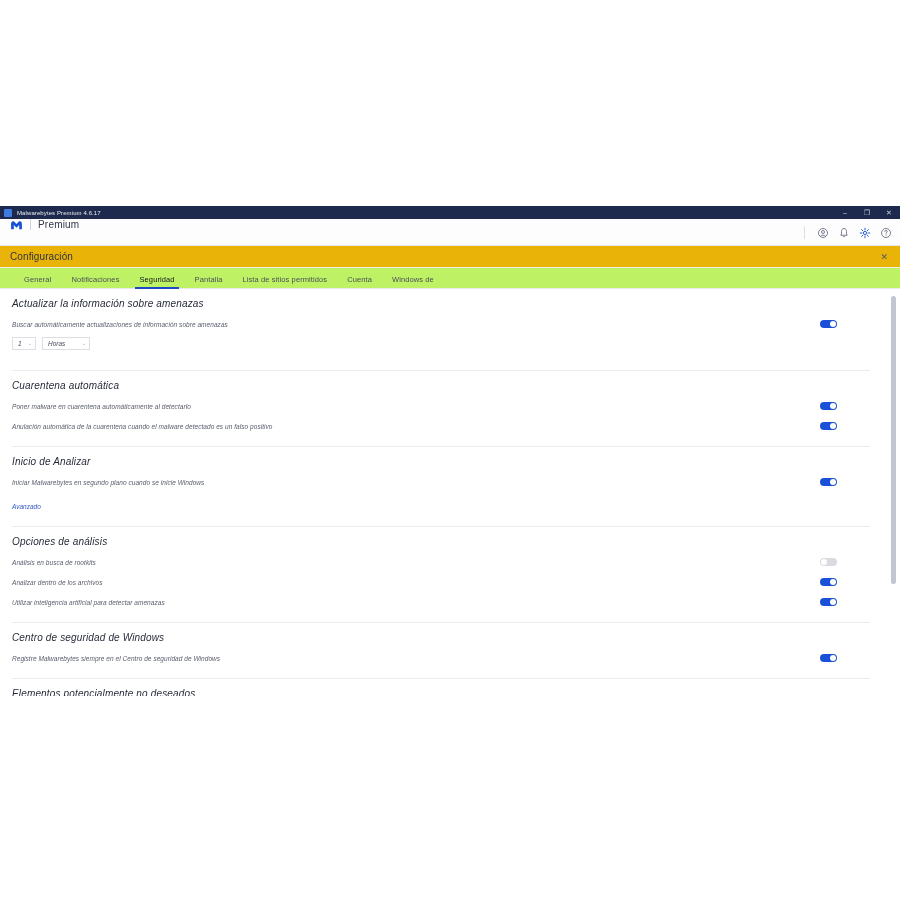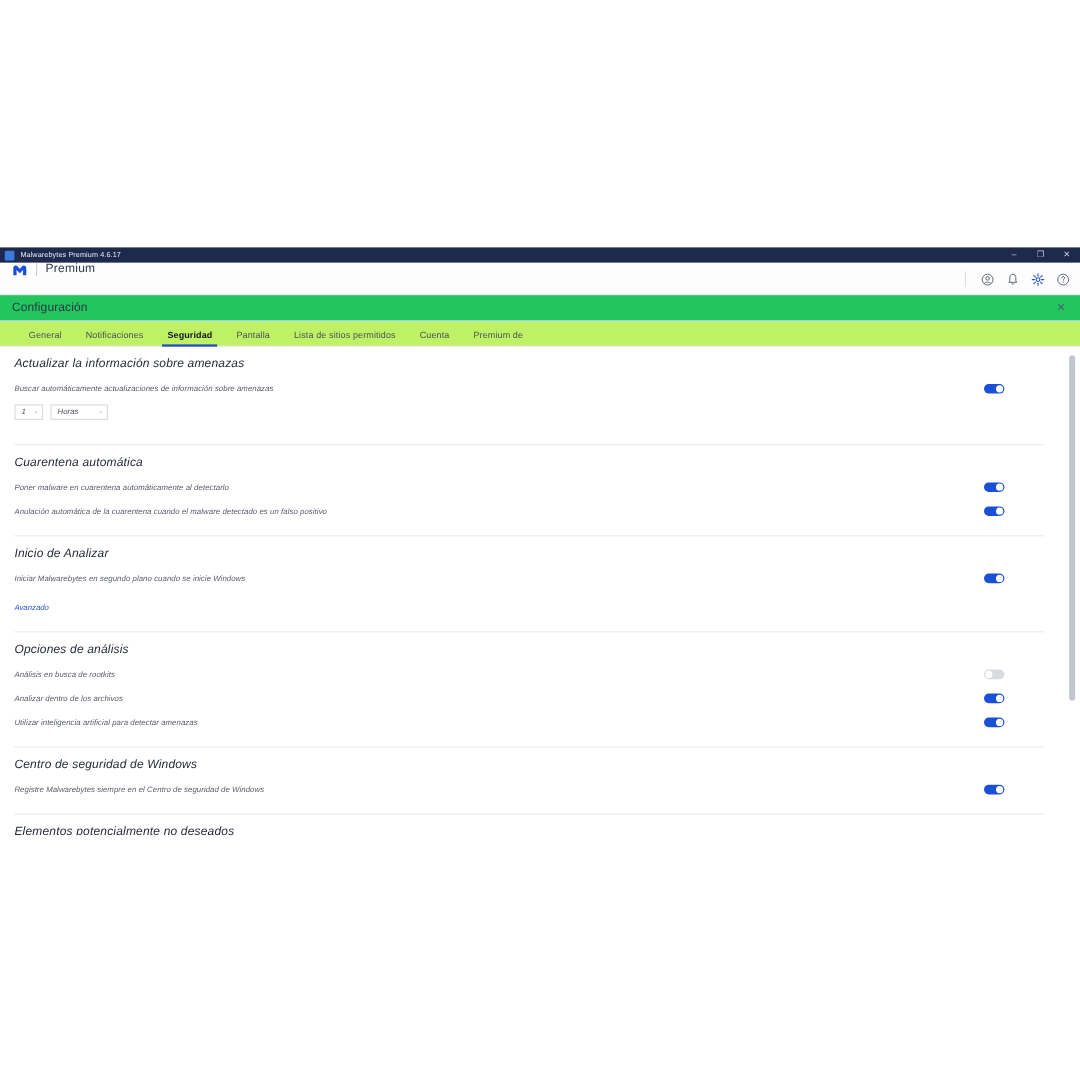--- a/index.html
+++ b/index.html
@@ -71,21 +71,21 @@
     position: absolute; right: 8px; top: 0;
     height: 27px; display: flex; align-items: center; gap: 9px;
   }
   .brand-sep {
     width: 1px; height: 13px; background: #dcdfe5; margin-right: 3px;
   }
   .bicon { width: 12px; height: 12px; display: block; }
   
   .settings-head {
     height: 22px;
-    background: #22c55e;
+    background: #eab308;
     border-bottom: 1px solid #ededef;
     display: flex; align-items: center;
     position: relative;
   }
   .settings-title {
     margin-left: 10px;
     font-size: 10px;
     color: #2f3545;
     letter-spacing: .1px;
   }
@@ -104,21 +104,21 @@
     padding-left: 14px;
   }
   .tab {
     font-size: 7.5px;
     color: #4c4f5c;
     padding: 0 10px 4px 10px;
     position: relative;
     white-space: nowrap;
     letter-spacing: .1px;
   }
-  .tab.active { color: #12161f; font-weight: bold; }
+  .tab.active { color: #12161f; font-weight: normal; }
   .tab.active::after {
     content: ""; position: absolute;
     left: 6px; right: 6px; bottom: -1px;
     height: 2px; background: #1f48c4;
   }
   
   .scrollarea {
     position: relative;
     height: 419px;
     background: #ffffff;
@@ -257,21 +257,21 @@
     <div class="settings-close">✕</div>
   </div>
 
   <div class="tabs">
     <div class="tab">General</div>
     <div class="tab">Notificaciones</div>
     <div class="tab active">Seguridad</div>
     <div class="tab">Pantalla</div>
     <div class="tab">Lista de sitios permitidos</div>
     <div class="tab">Cuenta</div>
-    <div class="tab">Premium de</div>
+    <div class="tab">Windows de</div>
   </div>
 
   <div class="scrollarea">
     <div class="content">
 
       <div class="section bordered">
         <div class="sec-title">Actualizar la información sobre amenazas</div>
         <div class="row">
           <div class="row-label">Buscar automáticamente actualizaciones de información sobre amenazas</div>
           <div class="toggle on">

